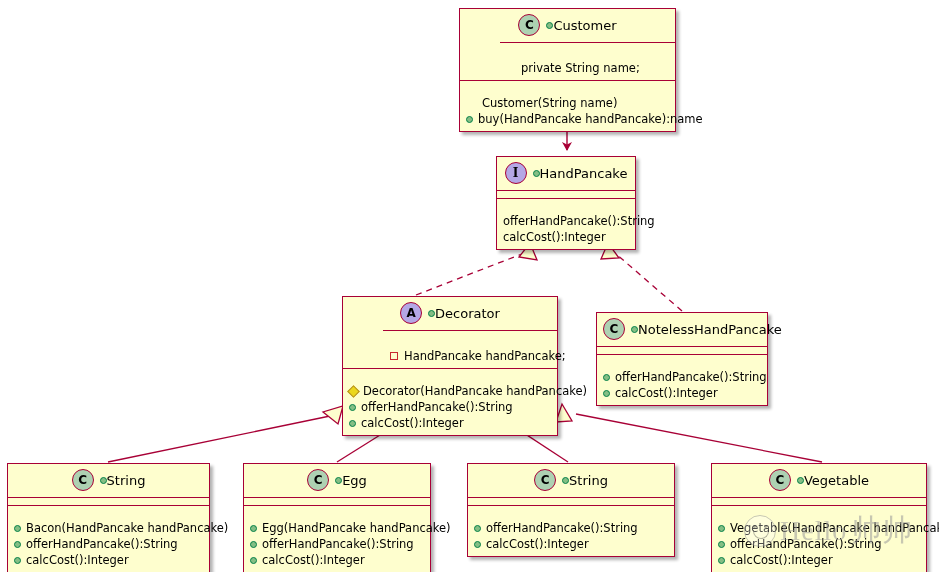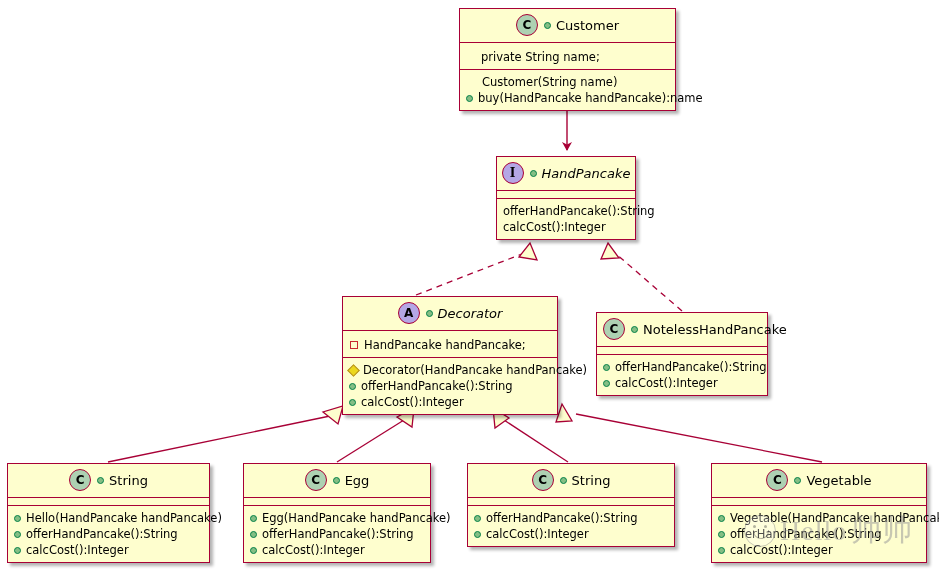--- a/index.html
+++ b/index.html
@@ -38,49 +38,49 @@
     font-size:12px;font-weight:bold;
     color:#000000;
     flex:0 0 auto;
     line-height:1;
   }
   .stereo-C{background:#ADD1B2;}
   .stereo-I{background:#B4A7E5;font-family:"DejaVu Serif","Liberation Serif",serif;}
   .stereo-A{background:#B4A7E5;}
   .cls-name{
     font-size:13px;color:#000000;white-space:nowrap;
-    display:flex;align-items:center;gap:5px;
-  }
-  .cls-name.italic{font-style:italic;}
+    display:flex;align-items:center;
+  }
+  .cls-name.italic{}
   .mark{flex:0 0 auto;display:inline-block;}
   .mark-dot{
     width:7px;height:7px;border-radius:50%;
     background:#84BE84;border:1px solid #038048;
     box-sizing:border-box;
   }
   .mark-sq{
     width:8px;height:8px;
     background:#FEFECE;border:1px solid #C82930;
     box-sizing:border-box;
   }
   .mark-diamond{
     width:9px;height:9px;
     background:#EBD71C;border:1px solid #B38D22;
     box-sizing:border-box;
     transform:rotate(45deg);
   }
   .mark-blank{width:8px;height:8px;}
-  .member-list{padding:4px 6px 4px 6px;}
+  .member-list{padding:14px 6px 4px 6px;}
   .member{
     display:flex;align-items:center;gap:5px;
     font-size:11.5px;color:#000000;
     line-height:16px;white-space:nowrap;
   }
   .compartment.empty{height:8px;}
-  .field-row{padding:6px 6px 4px 7px;}
+  .field-row{padding:17px 6px 4px 7px;margin-left:40px;}
   .field-row .member{gap:6px;}
   .plain-line{padding-left:3px;}
 
   
   #watermark{
     position:absolute;z-index:20;
     pointer-events:none;
     display:flex;align-items:center;gap:4px;
     opacity:0.55;
   }
@@ -260,21 +260,21 @@
       <span class="stereo-circle stereo-C">C</span>
       <span class="cls-name">
         <span class="mark mark-dot"></span>
         <span>String</span>
       </span>
     </div>
     <div class="compartment empty"></div>
     <div class="compartment member-list">
       <div class="member">
         <span class="mark mark-dot"></span>
-        <span>Hello(HandPancake handPancake)</span>
+        <span>Bacon(HandPancake handPancake)</span>
       </div>
       <div class="member">
         <span class="mark mark-dot"></span>
         <span>offerHandPancake():String</span>
       </div>
       <div class="member">
         <span class="mark mark-dot"></span>
         <span>calcCost():Integer</span>
       </div>
     </div>

